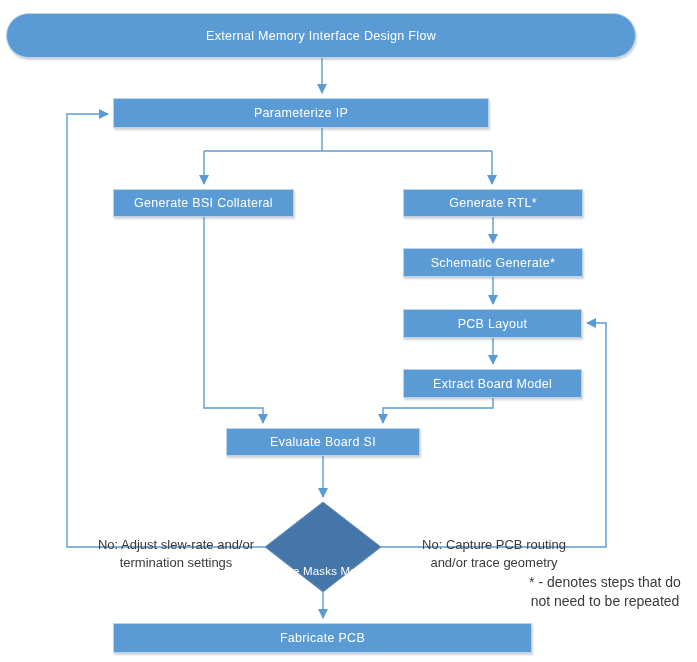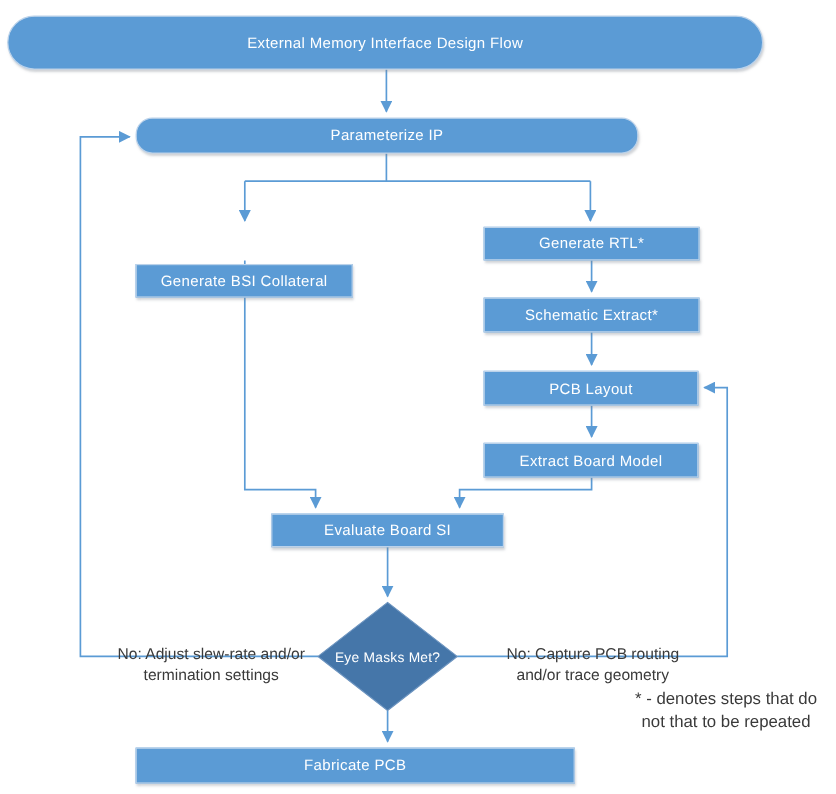--- a/index.html
+++ b/index.html
@@ -76,64 +76,64 @@
     <path class="conn" d="M265,547 L67,547 L67,114 L108,114" marker-end="url(#arrow)"></path>
     <path class="conn" d="M381,547 L606,547 L606,323 L587,323" marker-end="url(#arrow)"></path>
 
     <polygon class="diamond-shape" points="323,502 381,547 323,592 265,547"></polygon>
   </svg>
 
   <div class="node terminator" style="left:6px;top:13px;width:630px;height:45px;">
     <span>External Memory Interface Design Flow</span>
   </div>
 
-  <div class="node" style="left:113px;top:98px;width:419px;height:30px;border-radius:14px;">
+  <div class="node" style="left:113px;top:98px;width:376px;height:30px;">
     <span>Parameterize IP</span>
   </div>
 
-  <div class="node" style="left:113px;top:189px;width:181px;height:28px;margin-top:31px;">
+  <div class="node" style="left:113px;top:189px;width:181px;height:28px;">
     <span>Generate BSI Collateral</span>
   </div>
 
   <div class="node" style="left:403px;top:189px;width:180px;height:28px;">
     <span>Generate RTL*</span>
   </div>
 
   <div class="node" style="left:403px;top:248px;width:180px;height:29px;">
-    <span>Schematic Extract*</span>
+    <span>Schematic Generate*</span>
   </div>
 
   <div class="node" style="left:403px;top:369px;width:179px;height:29px;">
     <span>Extract Board Model</span>
   </div>
 
   <div class="node" style="left:403px;top:309px;width:179px;height:29px;">
     <span>PCB Layout</span>
   </div>
 
   <div class="node" style="left:226px;top:428px;width:194px;height:28px;">
     <span>Evaluate Board SI</span>
   </div>
 
-  <div class="diamond-label" style="left:265px;top:504px;width:116px;height:90px;">
+  <div class="diamond-label" style="left:265px;top:526px;width:116px;height:90px;">
     <span>Eye Masks Met?</span>
   </div>
 
-  <div class="node" style="left:113px;top:623px;width:366px;height:30px;">
+  <div class="node" style="left:113px;top:623px;width:419px;height:30px;">
     <span>Fabricate PCB</span>
   </div>
 
   <div class="annotation" style="left:73px;top:497px;width:206px;">
     <div>No: Adjust slew-rate and/or</div>
     <div>termination settings</div>
   </div>
 
   <div class="annotation" style="left:391px;top:497px;width:206px;">
     <div>No: Capture PCB routing</div>
     <div>and/or trace geometry</div>
   </div>
 
   <div class="footnote" style="left:515px;top:573px;width:180px;">
     <div>* - denotes steps that do</div>
-    <div>not that to be repeated</div>
+    <div>not need to be repeated</div>
   </div>
 
 </div>
 
 </body></html>

